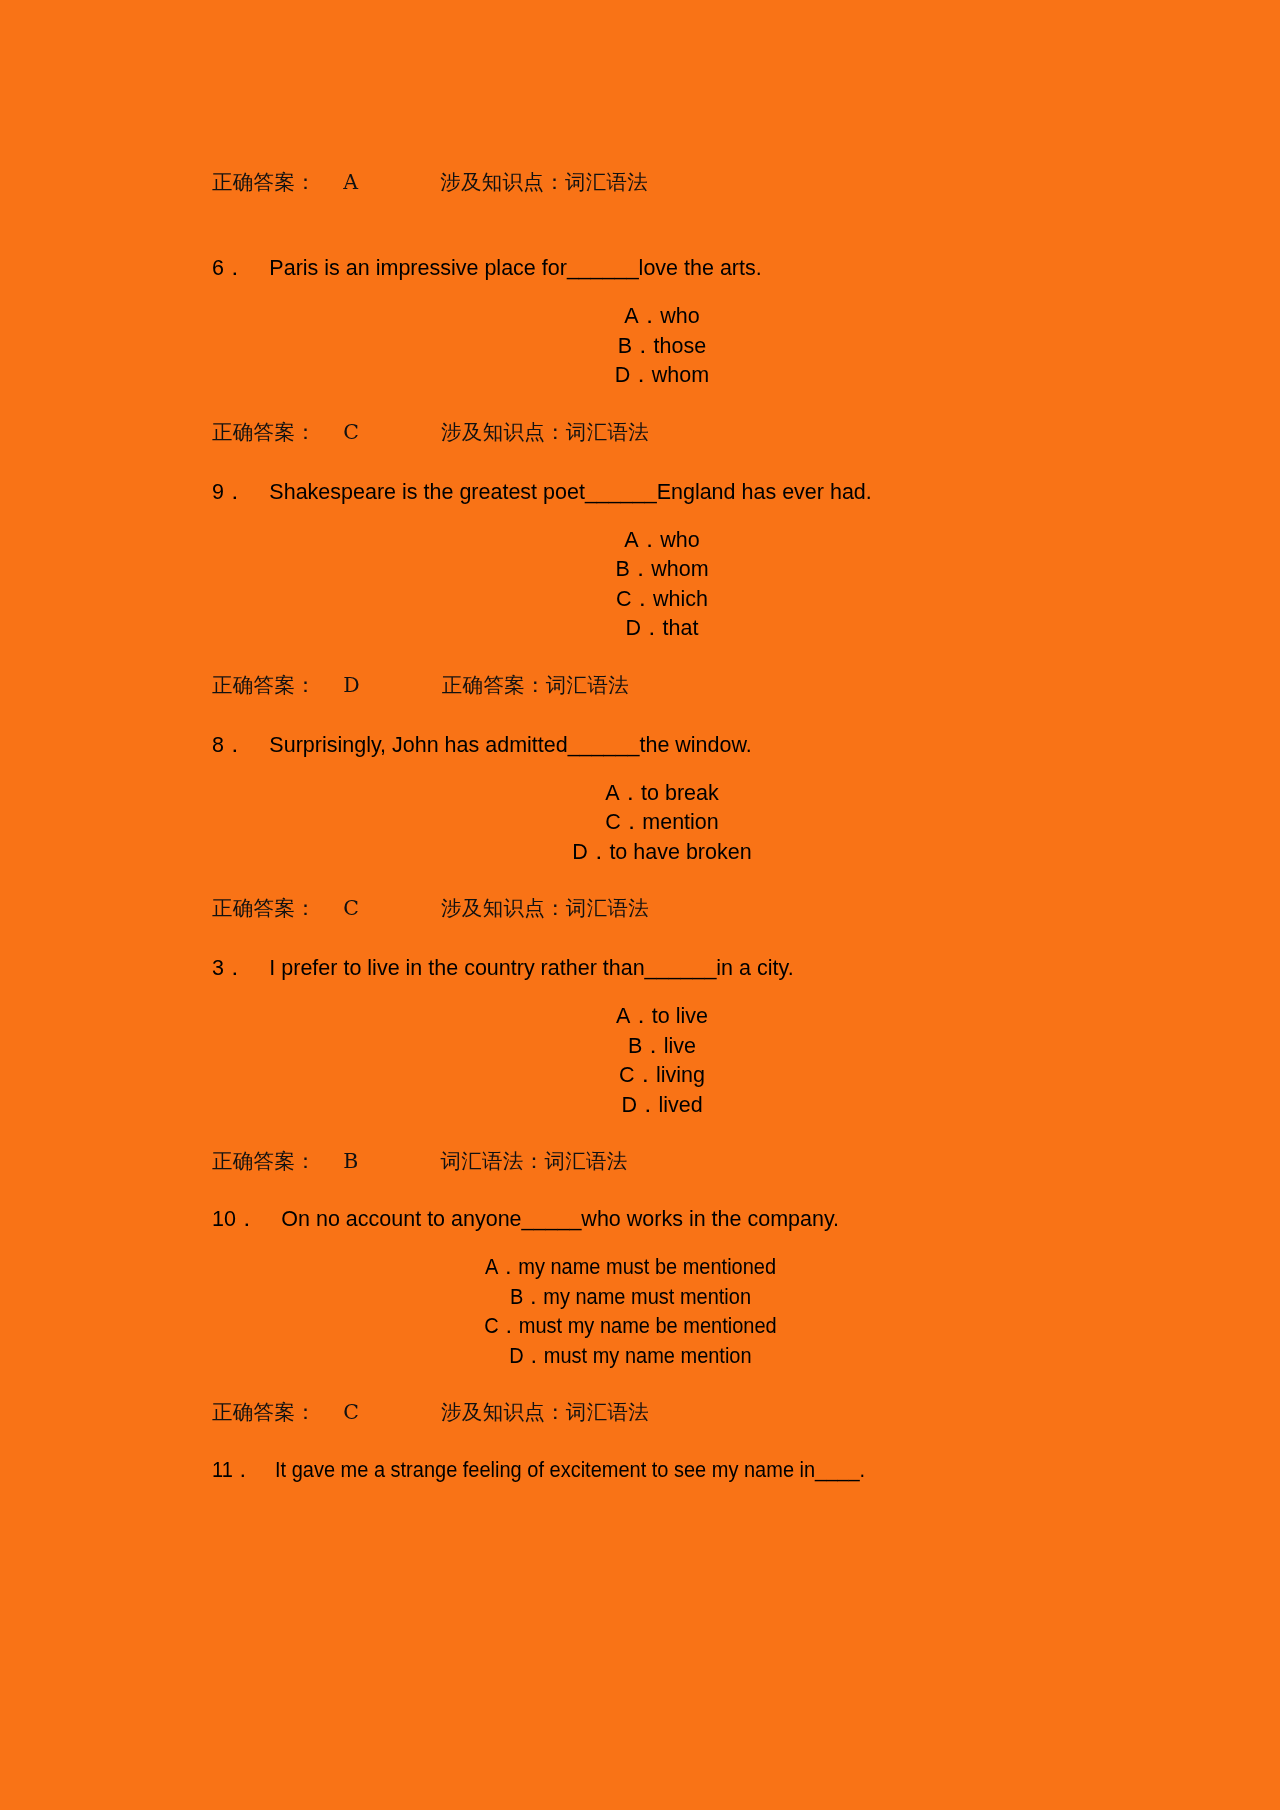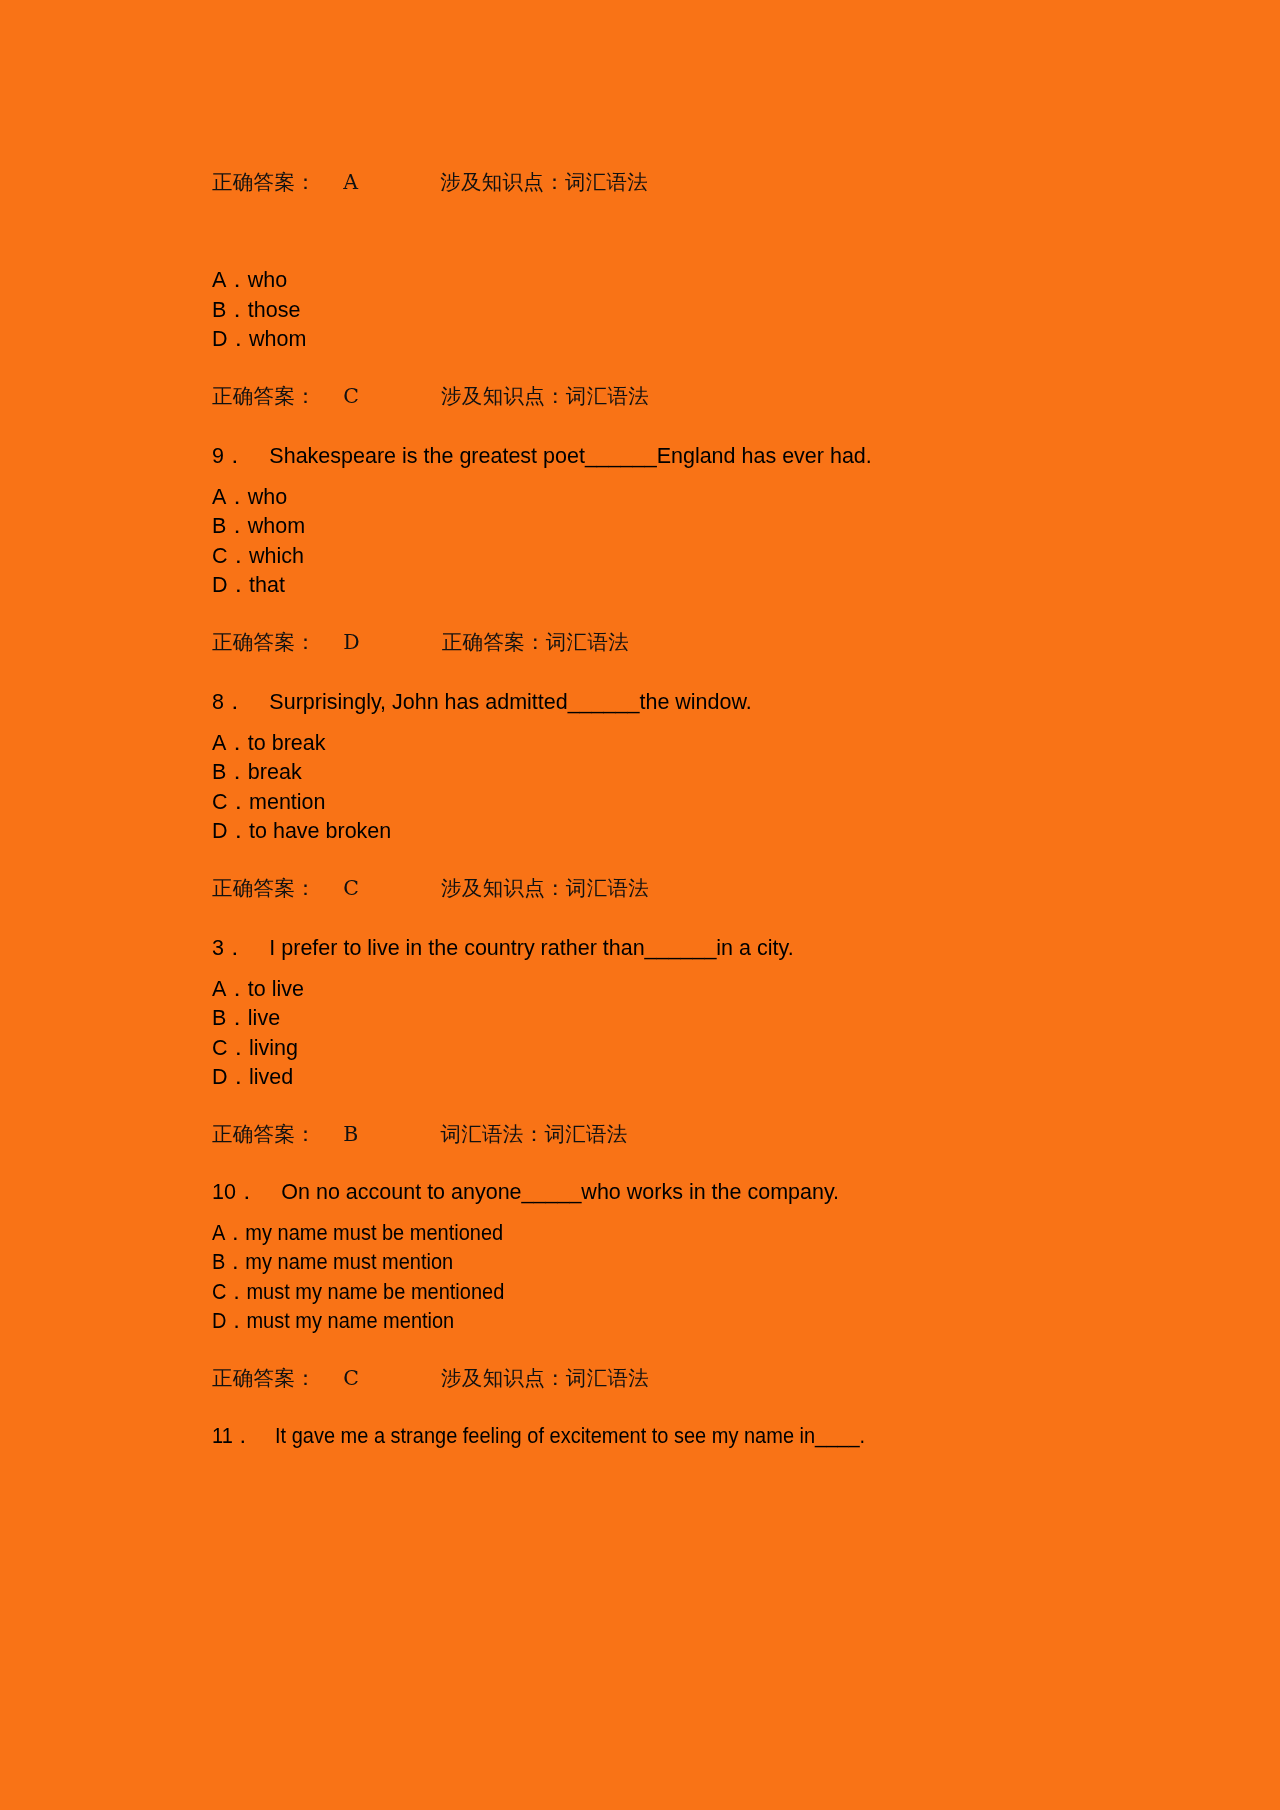--- a/index.html
+++ b/index.html
@@ -63,34 +63,35 @@
     white-space: pre;
   }
   .option.condensed {
     transform: scaleX(0.93);
     transform-origin: left center;
   }
 
   
   .gap-answer { height: 27px; }
   .gap-block  { height: 30px; }
-  .opt-list   { margin-top: 12px; }
+  .opt-list   { margin-top: 19px; text-align: center; }
 </style>
 </head>
 <body>
 
 <div class="page">
   <div class="content">
 
     <div style="height:168px"></div>
     <div class="answer-line">正确答案：    A            涉及知识点：词汇语法</div>
 
     <div class="gap-block"></div>
 
     <div style="height:28px"></div>
+    <div class="question">6．    Paris is an impressive place for______love the arts.</div>
     <div class="opt-list">
       <div class="option"><span>A．</span><span>who</span></div>
       <div class="option"><span>B．</span><span>those</span></div>
       <div class="option"><span>D．</span><span>whom</span></div>
     </div>
     <div class="gap-answer"></div>
     <div class="answer-line">正确答案：    C            涉及知识点：词汇语法</div>
 
     <div style="height:32px"></div>
     <div class="question">9．    Shakespeare is the greatest poet______England has ever had.</div>
@@ -100,21 +101,20 @@
       <div class="option"><span>C．</span><span>which</span></div>
       <div class="option"><span>D．</span><span>that</span></div>
     </div>
     <div class="gap-answer"></div>
     <div class="answer-line">正确答案：    D            正确答案：词汇语法</div>
 
     <div style="height:32px"></div>
     <div class="question">8．    Surprisingly, John has admitted______the window.</div>
     <div class="opt-list">
       <div class="option"><span>A．</span><span>to break</span></div>
-      <div class="option"><span>B．</span><span>break</span></div>
       <div class="option"><span>C．</span><span>mention</span></div>
       <div class="option"><span>D．</span><span>to have broken</span></div>
     </div>
     <div class="gap-answer"></div>
     <div class="answer-line">正确答案：    C            涉及知识点：词汇语法</div>
 
     <div style="height:32px"></div>
     <div class="question">3．    I prefer to live in the country rather than______in a city.</div>
     <div class="opt-list">
       <div class="option"><span>A．</span><span>to live</span></div>

